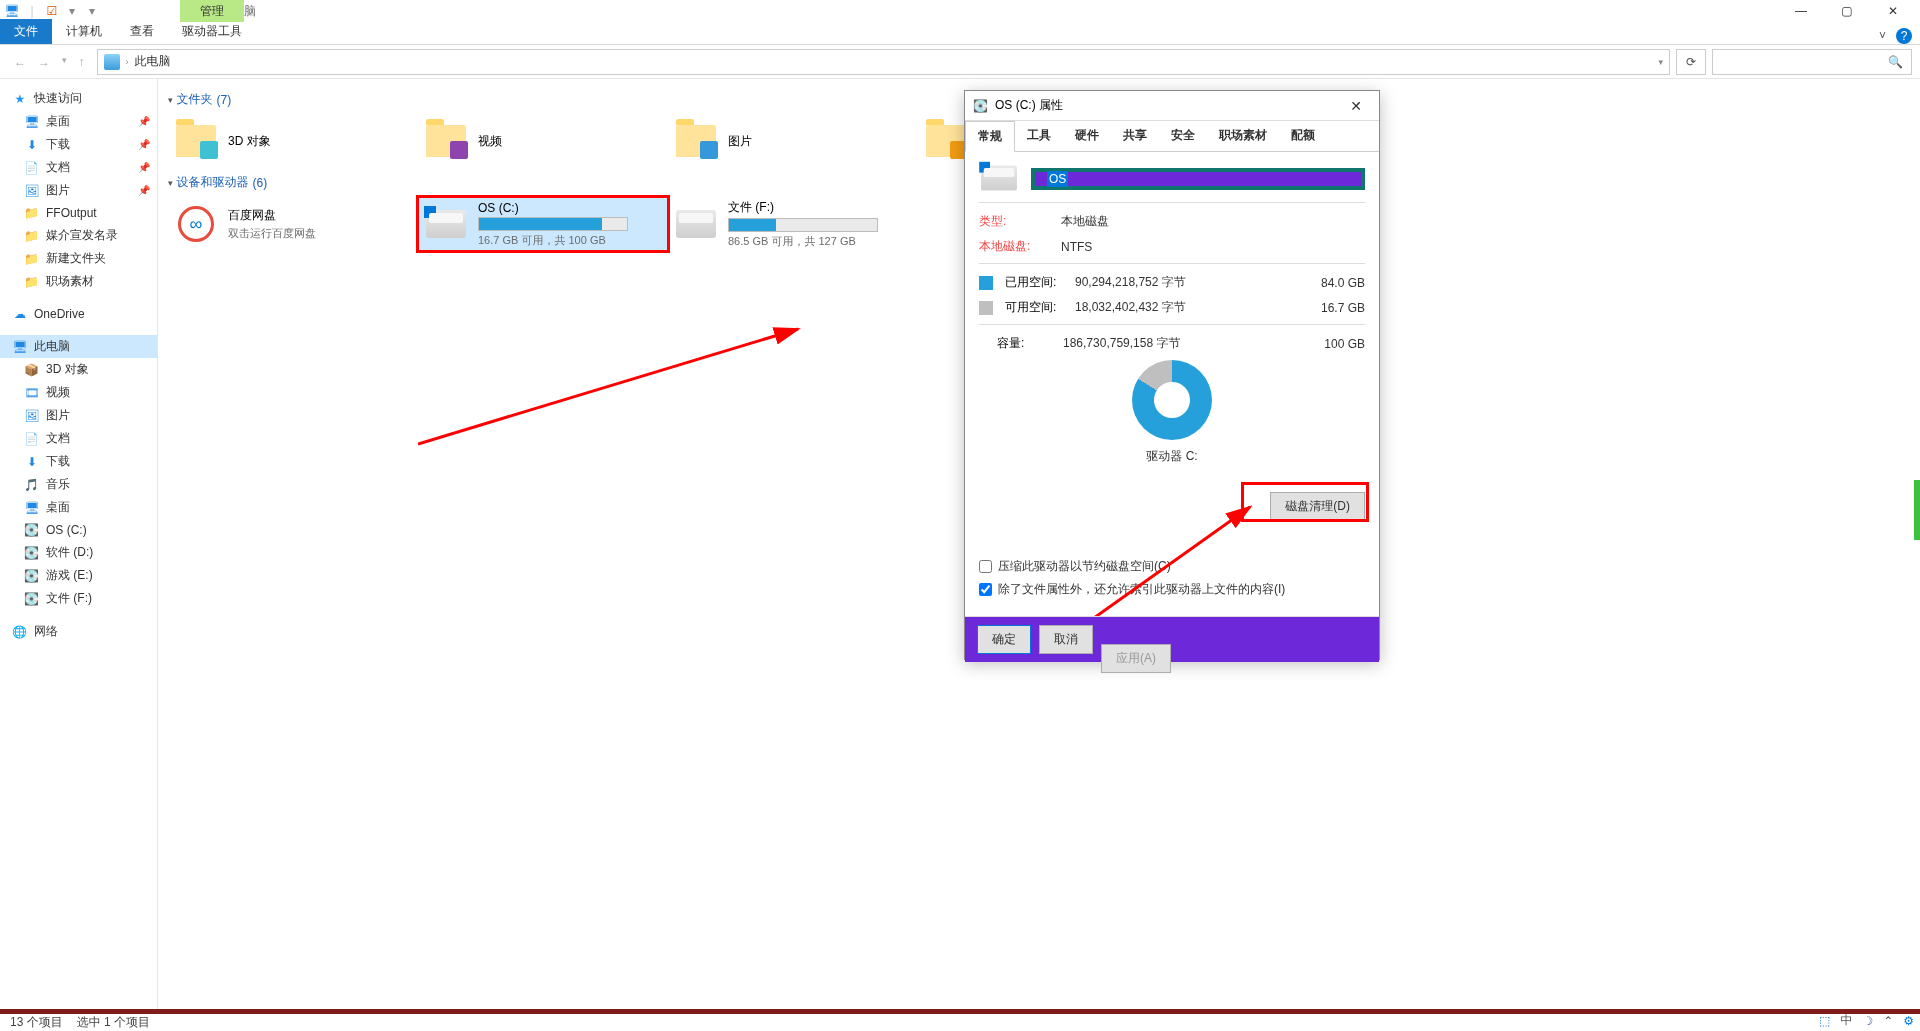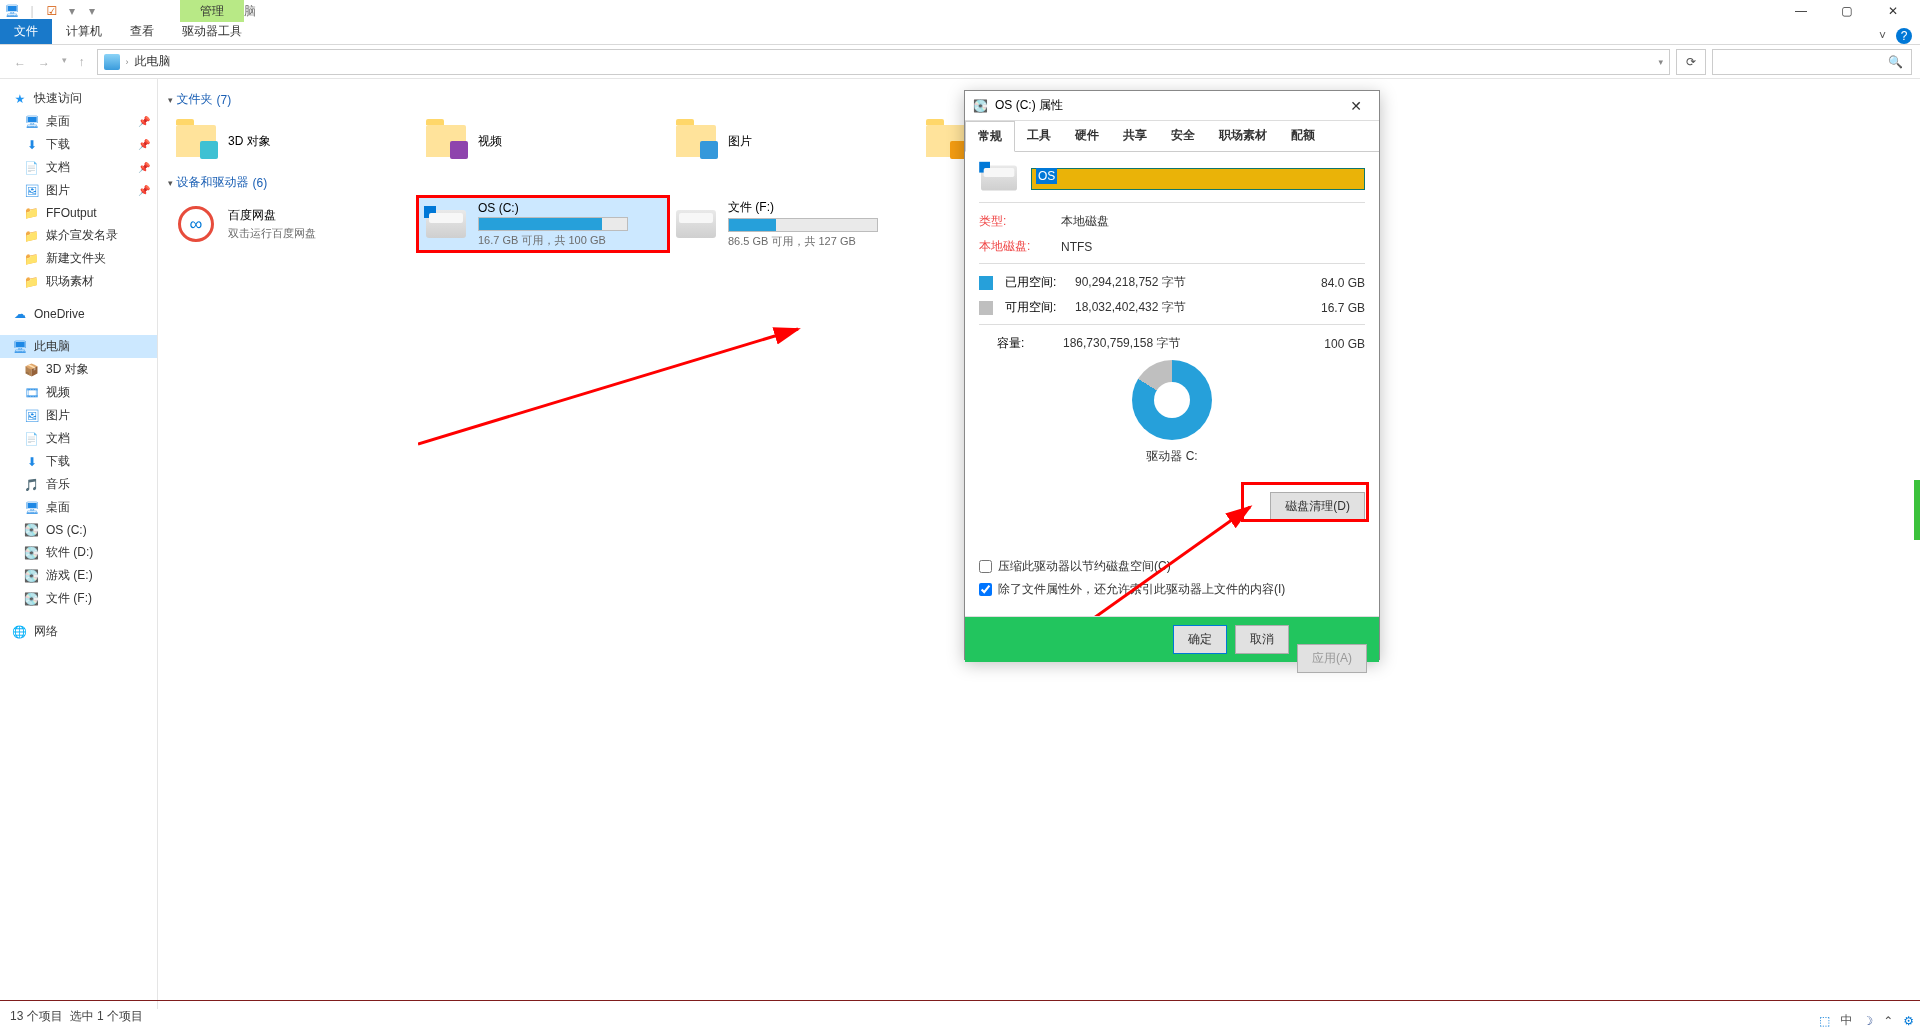--- a/index.html
+++ b/index.html
@@ -57,48 +57,48 @@
 .drive-ico { width: 40px; height: 28px; background: linear-gradient(#e9e9e9,#cfcfcf); border-radius: 3px; position: relative; }
 .drive-ico::after { content:""; position:absolute; top:3px; left:3px; right:3px; height:10px; background:#f7f7f7; border-radius:2px; }
 .drive-ico.win::before { content:""; position:absolute; left:-2px; top:-4px; width:12px; height:12px; background:#0078d7; }
 .bar { width: 150px; height: 14px; border: 1px solid #bcbcbc; background: #eaeaea; display: flex; }
 .bar .fill { background: #26a0da; height: 100%; }
 
 
 .arrow-svg { position: absolute; pointer-events: none; }
 
 
-.statusbar { position: absolute; bottom: 0; left: 0; right: 0; height: 31px; border-top: 1px solid #7f1d1d; display: flex; align-items: center; padding: 0 10px; gap: 7px; color: #444; }
+.statusbar { position: absolute; bottom: 0; left: 0; right: 0; height: 22px; border-top: 5px solid #7f1d1d; display: flex; align-items: center; padding: 0 10px; gap: 14px; color: #444; }
 
 
 .dialog { position: absolute; left: 964px; top: 90px; width: 416px; height: 570px; background: #f0f0f0; border: 1px solid #888; box-shadow: 0 4px 16px rgba(0,0,0,0.25); }
 .dlg-title { height: 30px; background: #fff; display: flex; align-items: center; padding: 0 8px; gap: 6px; border-bottom: 1px solid #ddd; }
 .dlg-title .x { margin-left: auto; width: 30px; text-align: center; color: #333; font-size: 14px; }
 .dlg-tabs { display: flex; background: #fff; border-bottom: 1px solid #ccc; }
 .dlg-tab { padding: 6px 12px; color: #333; font-weight: bold; }
 .dlg-tab.active { border: 1px solid #ccc; border-bottom: 1px solid #fff; background: #fff; margin-bottom: -1px; }
 .dlg-body { padding: 12px 14px; background: #fff; height: calc(100% - 30px - 28px - 46px); overflow: hidden; position: relative; }
 .dlg-row { display: flex; align-items: center; margin-bottom: 8px; gap: 12px; }
 .dlg-label { width: 70px; color: #ef4444; }
 .dlg-val { color: #333; }
 .dlg-val2 { margin-left: auto; color: #333; }
-.name-input { flex: 1; border: 1px solid #0f766e; height: 22px; padding: 0 4px; background: #eab308; }
+.name-input { flex: 1; border: 4px solid #0f766e; height: 22px; padding: 0 12px; background: #6d28d9; }
 .name-input .sel { background: #0078d7; color: #fff; padding: 1px 2px; }
 .legend-sq { width: 14px; height: 14px; }
 .hr { border-top: 1px solid #ddd; margin: 6px 0 10px; }
 .pie { width: 80px; height: 80px; border-radius: 50%; background: conic-gradient(#26a0da 0deg 302deg, #bfbfbf 302deg 360deg); position: relative; margin: 4px auto 8px; }
 .pie::after { content:""; position:absolute; inset:22px; background:#fff; border-radius:50%; }
 .drive-line { text-align: center; color: #333; margin-bottom: 8px; }
 .cleanup-btn-wrap { position: absolute; right: 14px; top: 340px; }
 .btn { border: 1px solid #adadad; background: #e1e1e1; padding: 5px 14px; color: #333; }
 .cleanup-highlight { position: absolute; border: 3px solid #ff0000; }
 .dlg-checks { position: absolute; bottom: 12px; left: 14px; right: 14px; }
 .chk { display: flex; align-items: center; gap: 6px; margin-bottom: 6px; color: #333; }
 .chk input { width: 13px; height: 13px; }
-.dlg-footer { height: 46px; display: flex; align-items: center; justify-content: flex-end; gap: 8px; padding: 0 12px; background: #22c55e; border-top: 1px solid #ddd; }
+.dlg-footer { height: 46px; display: flex; align-items: center; gap: 8px; padding: 0 12px; background: #6d28d9; border-top: 1px solid #ddd; }
 .dlg-footer .btn.primary { border: 1px solid #0078d7; }
 .dlg-footer .btn.disabled { color: #999; margin-top: 38px; }
 
 
 .tray { position: absolute; right: 6px; bottom: 2px; display: flex; gap: 10px; align-items: center; }
 .tray span { color: #555; }
 .tray .blue { color: #0078d7; }
 .tray .moon { color: #3b5998; }
 
 

